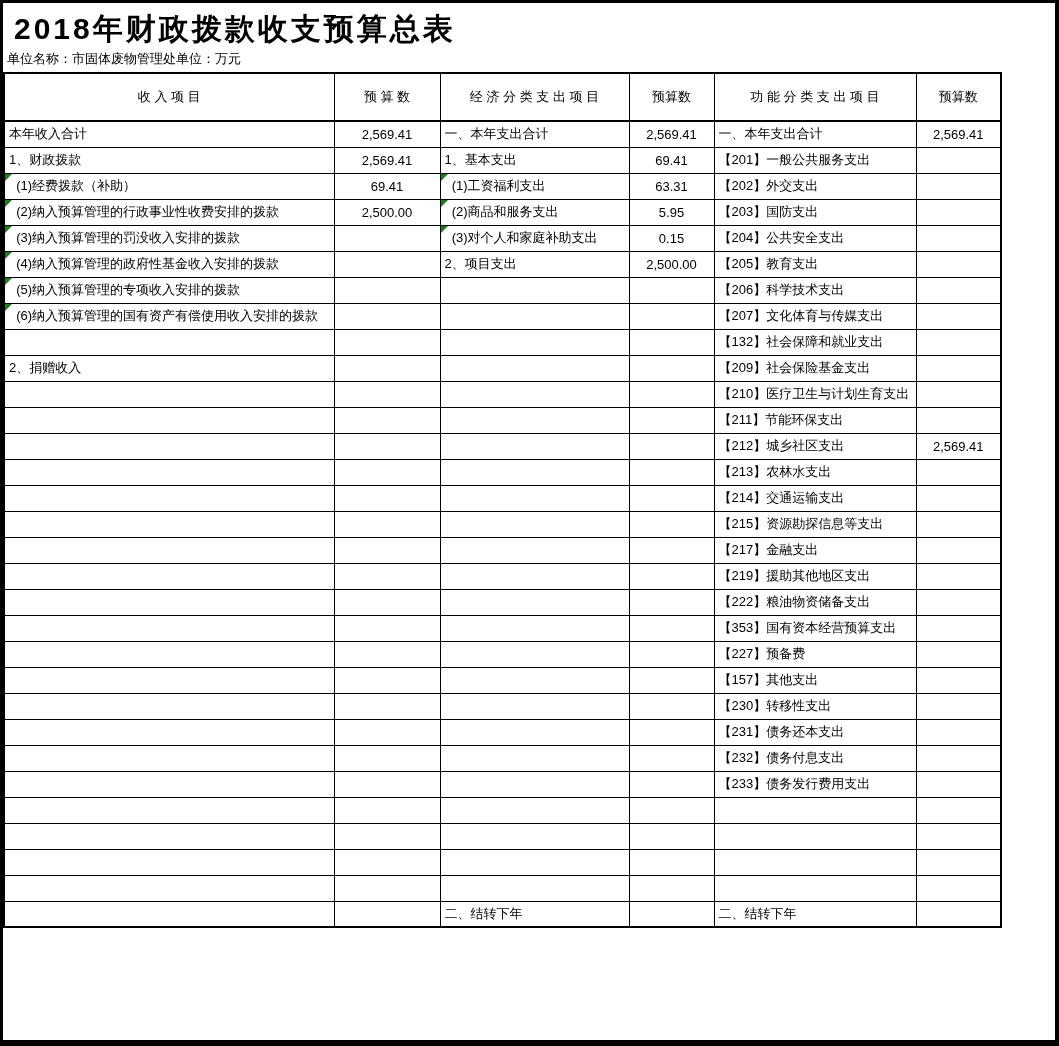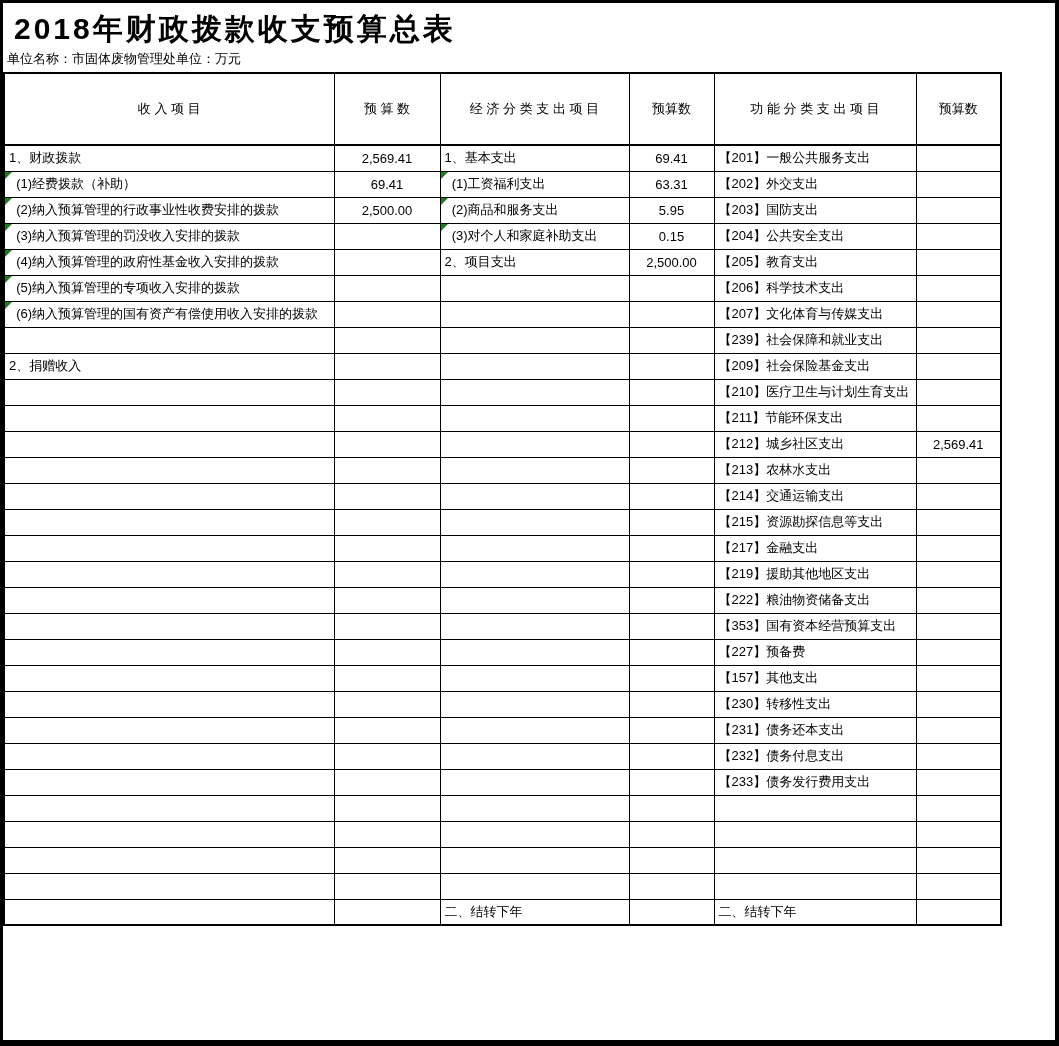--- a/index.html
+++ b/index.html
@@ -33,21 +33,21 @@
     width:997px; table-layout:fixed;
     border-collapse:collapse;
     border:2px solid var(--line);
   }
   th, td {
     border:1px solid var(--line);
     overflow:hidden;
     font-weight:normal;
     box-sizing:border-box;
   }
-  thead tr { height:72px;margin-top:12px; }
+  thead tr { height:48px;margin-top:12px; }
   thead th {
     font-size:13px; text-align:center; vertical-align:middle;
     border-bottom:2px solid var(--line);
     white-space:pre;
   }
   tbody tr { height:26px; }
   td { position:relative; vertical-align:middle; font-size:13px; }
   td.lbl { text-align:left; padding:0 2px 0 4px; }
   td.lbl span { white-space:pre; }
   td.num { text-align:center; padding:0 2px; }
@@ -80,20 +80,28 @@
           <th>收 入 项 目</th>
           <th>预 算 数</th>
           <th>经 济 分 类 支 出 项 目</th>
           <th>预算数</th>
           <th>功 能 分 类 支 出 项 目</th>
           <th>预算数</th>
         </tr>
       </thead>
     <tbody>
         <tr>
+          <td class="lbl"><span>本年收入合计</span></td>
+          <td class="num"><span>2,569.41</span></td>
+          <td class="lbl"><span>一、本年支出合计</span></td>
+          <td class="num"><span>2,569.41</span></td>
+          <td class="lbl"><span>一、本年支出合计</span></td>
+          <td class="num"><span>2,569.41</span></td>
+        </tr>
+        <tr>
           <td class="lbl"><span>1、财政拨款</span></td>
           <td class="num"><span>2,569.41</span></td>
           <td class="lbl"><span>1、基本支出</span></td>
           <td class="num"><span>69.41</span></td>
           <td class="lbl"><span>【201】一般公共服务支出</span></td>
           <td class="num"><span></span></td>
         </tr>
         <tr>
           <td class="lbl"><span>  (1)经费拨款（补助）</span><i class="tri"></i></td>
           <td class="num"><span>69.41</span></td>
@@ -140,21 +148,21 @@
           <td class="lbl"><span></span></td>
           <td class="num"><span></span></td>
           <td class="lbl"><span>【207】文化体育与传媒支出</span></td>
           <td class="num"><span></span></td>
         </tr>
         <tr>
           <td class="lbl"><span></span></td>
           <td class="num"><span></span></td>
           <td class="lbl"><span></span></td>
           <td class="num"><span></span></td>
-          <td class="lbl"><span>【239】社会保障和就业支出</span></td>
+          <td class="lbl"><span>【132】社会保障和就业支出</span></td>
           <td class="num"><span></span></td>
         </tr>
         <tr>
           <td class="lbl"><span>2、捐赠收入</span></td>
           <td class="num"><span></span></td>
           <td class="lbl"><span></span></td>
           <td class="num"><span></span></td>
           <td class="lbl"><span>【209】社会保险基金支出</span></td>
           <td class="num"><span></span></td>
         </tr>

